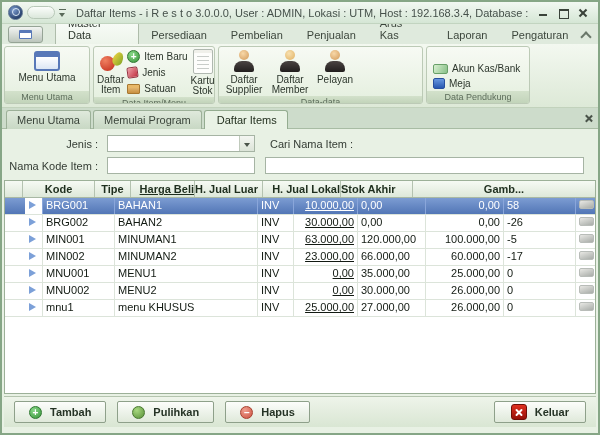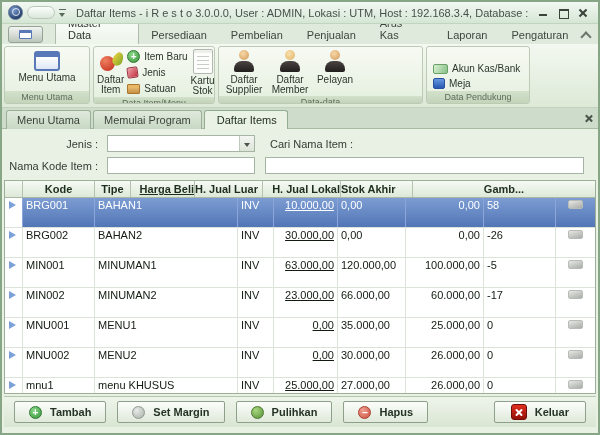--- a/index.html
+++ b/index.html
@@ -73,21 +73,21 @@
   .combo { position:absolute; left:105px; top:6px; width:148px; height:17px; background:#fff; border:1px solid #a6b4a4; display:flex; }
   .combo-arrow { margin-left:auto; width:15px; background:linear-gradient(#f4f6f2,#dce4d8); border-left:1px solid #c0cabc; position:relative; }
   .combo-arrow:before { content:""; position:absolute; left:4px; top:7px; border-left:3.5px solid transparent; border-right:3.5px solid transparent; border-top:4px solid #4a544a; }
   .tinput { position:absolute; height:17px; background:#fff; border:1px solid #a6b4a4; font-size:11px; padding:0 3px; color:#202820; }
 
   
   .grid { position:absolute; left:2px; right:2px; top:178px; bottom:39px; background:#fff; border:1px solid #9cb098; display:flex; flex-direction:column; overflow:hidden; }
   .ghead { display:flex; height:17px; background:linear-gradient(#f6faf4,#dde8d9); border-bottom:1px solid #a8b8a4; flex:0 0 auto; }
   .gh { font-size:11px; font-weight:bold; color:#1e2e1e; text-align:center; line-height:16px; border-right:1px solid #b4c2b0; overflow:hidden; white-space:nowrap; }
   .gbody { flex:1; }
-  .grow { display:flex; height:30px; border-bottom:1px solid #dce4da; background:#fff; }
+  .grow { display:flex; height:17px; border-bottom:1px solid #dce4da; background:#fff;padding-left:20px; }
   .gc { font-size:11px; color:#121a12; line-height:14px; padding:0 3px; border-right:1px solid #dce4da; overflow:hidden; white-space:nowrap; }
   .grow.sel { background:linear-gradient(#7c9cd2,#5276b6); }
   .grow.sel .gc { color:#fff; border-right-color:#8aa6da; }
   .grow.sel .gc.c0 { background:#fff; }
   .c0 { width:18px; flex:0 0 auto; position:relative; }
   .c1 { width:72px; flex:0 0 auto; }
   .c2 { width:143px; flex:0 0 auto; }
   .c3 { width:36px; flex:0 0 auto; }
   .c4 { width:64px; flex:0 0 auto; text-align:right;text-decoration:underline; }
   .c5 { width:68px; flex:0 0 auto; text-align:left; }
@@ -338,24 +338,20 @@
         </div>
       </div>
   </div>
 
   <div class="footer">
     <div class="fbtn">
       <span class="fb-ic fb-add">+</span>
       <span>Tambah</span>
     </div>
     <div class="fbtn">
-      <span class="fb-ic fb-margin"></span>
-      <span>Set Margin</span>
-    </div>
-    <div class="fbtn">
       <span class="fb-ic fb-restore"></span>
       <span>Pulihkan</span>
     </div>
     <div class="fbtn">
       <span class="fb-ic fb-delete">–</span>
       <span>Hapus</span>
     </div>
     <div class="fbtn exit">
       <span class="fb-exit"></span>
       <span>Keluar</span>

